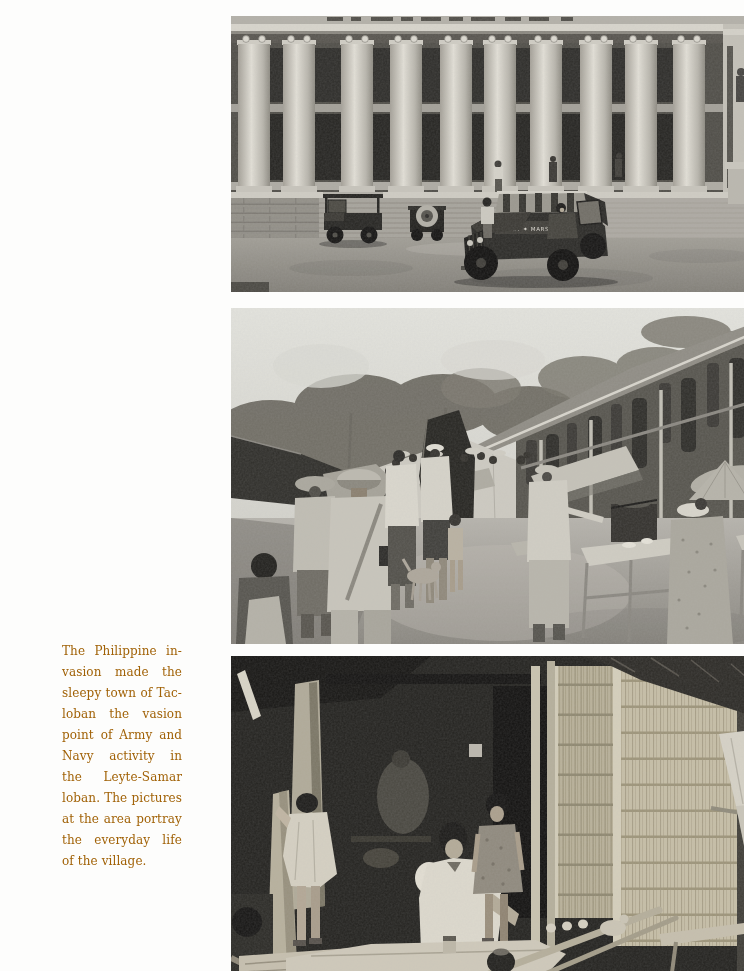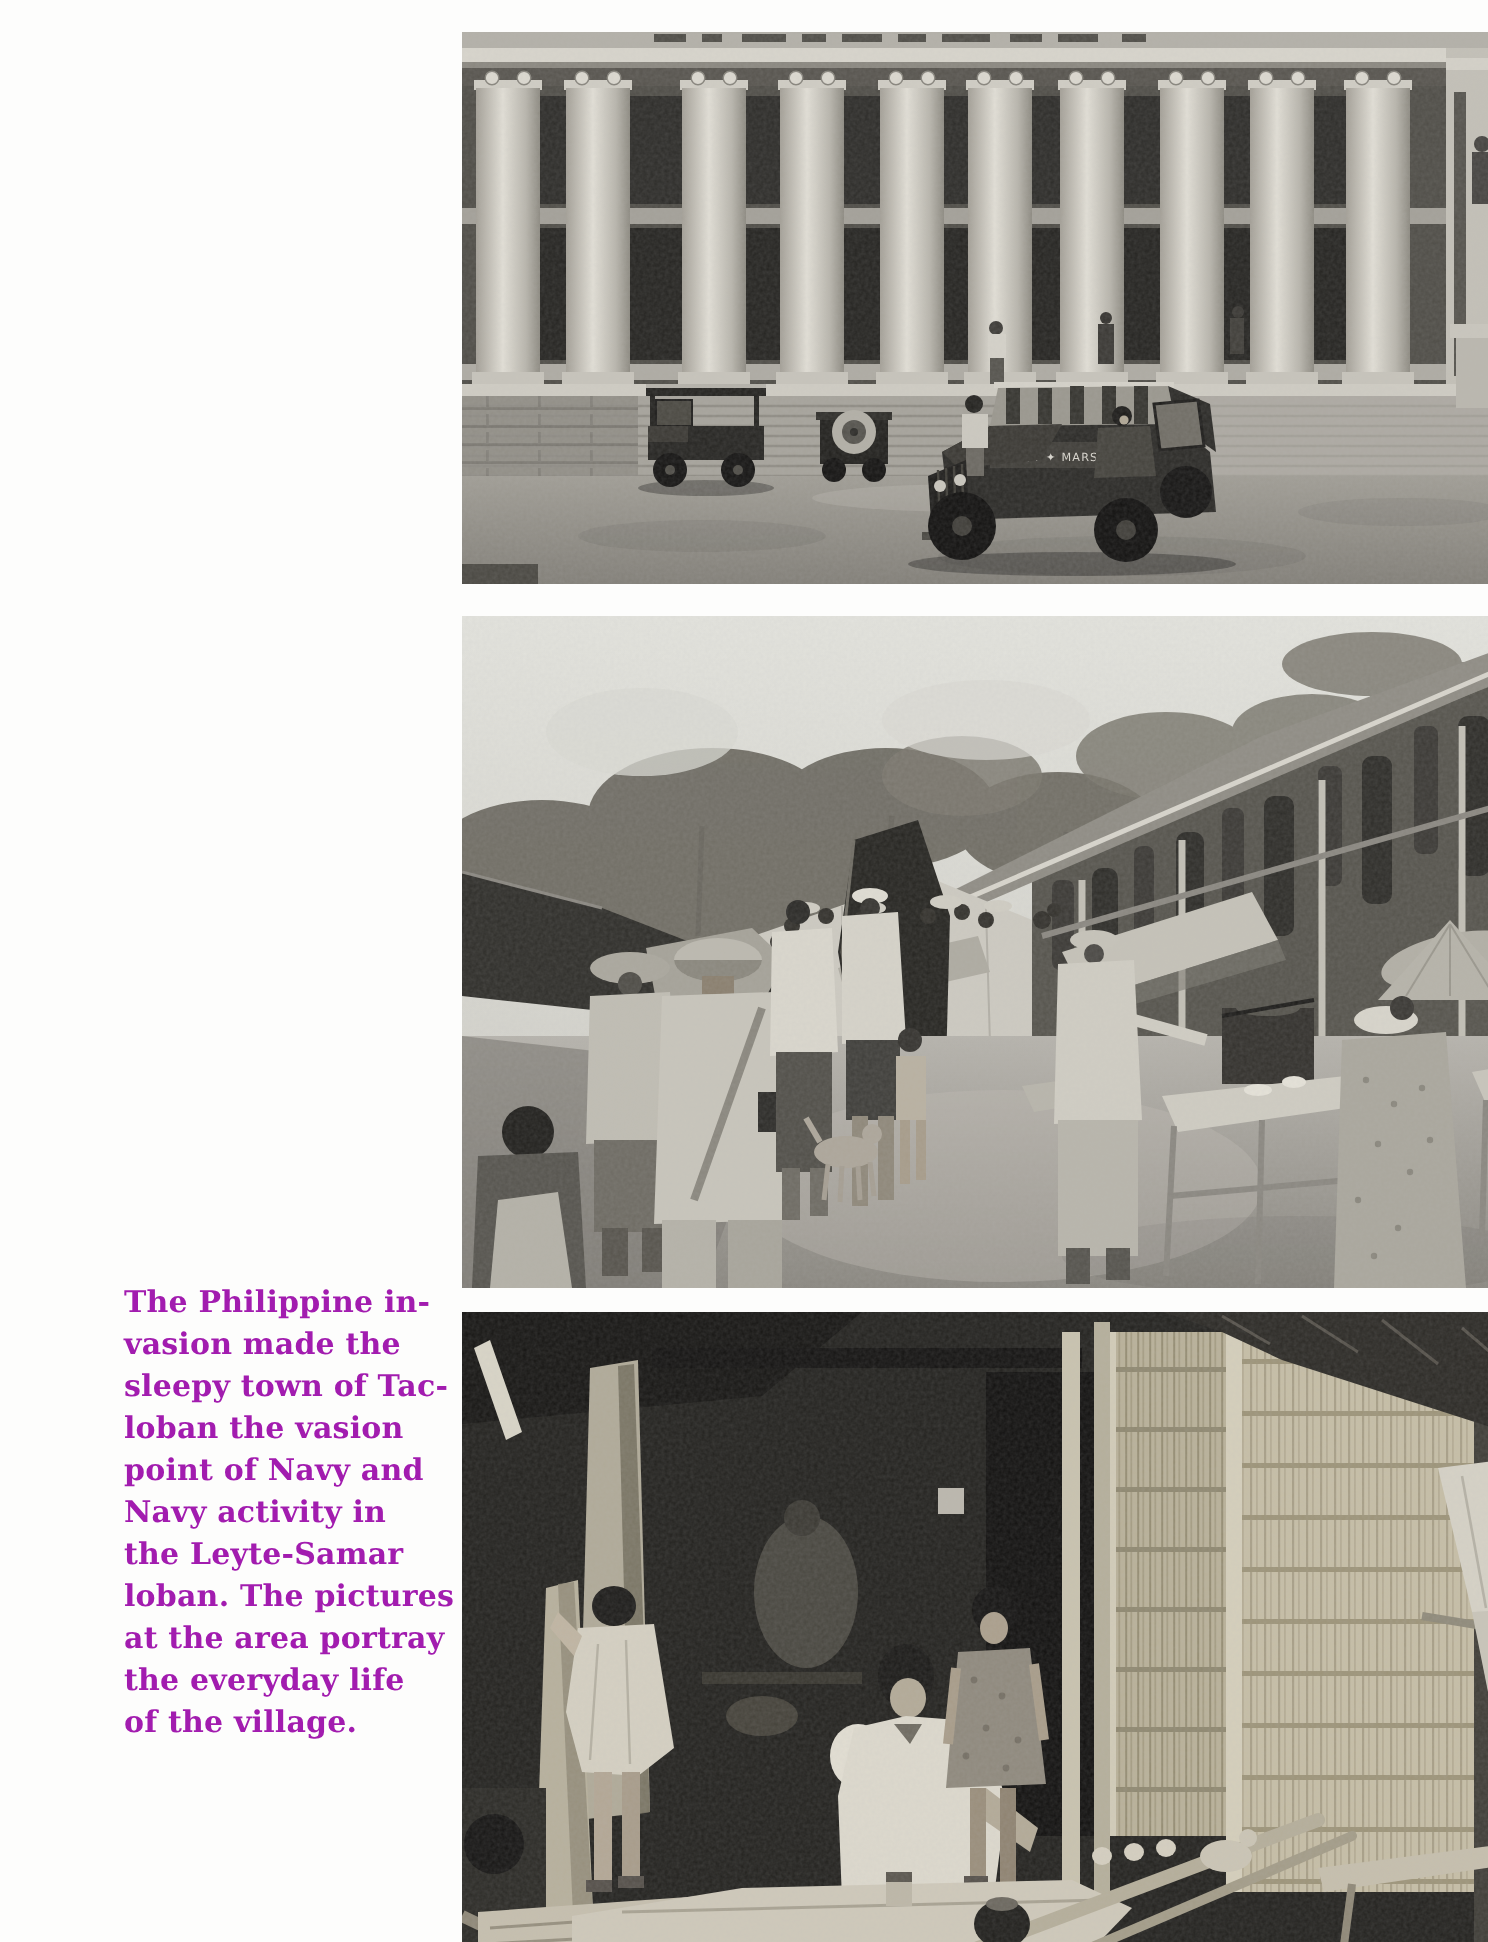--- a/index.html
+++ b/index.html
@@ -3,22 +3,22 @@
 <meta charset="utf-8">
 <style>
   html,body{margin:0;padding:0;background:#ffffff;}
   .page{position:relative;width:744px;height:971px;background:#fdfdfc;overflow:hidden;
         font-family:"DejaVu Serif","Liberation Serif",serif;}
   .photo{position:absolute;left:191px;overflow:hidden;background:#b5b2aa;}
   #photo1{top:0;width:553px;height:276px;}
   #photo2{top:292px;width:553px;height:336px;}
   #photo3{top:640px;width:553px;height:324px;}
   .photo svg{display:block;width:100%;height:100%;}
-  .caption{position:absolute;left:62px;top:641px;width:120px;color:#a21caf;
-           font-size:15px;line-height:21px;letter-spacing:.1px;font-weight:bold;}
+  .caption{position:absolute;left:62px;top:641px;width:120px;color:#a16207;
+           font-size:12px;line-height:21px;letter-spacing:.1px;}
   .cap-line{text-align:justify;text-align-last:justify;white-space:nowrap;}
   .cap-line.last{text-align-last:left;}
 </style>
 </head>
 <body>
 
 <svg width="0" height="0" style="position:absolute" aria-hidden="true">
   <defs>
     <linearGradient id="colGrad" x1="0" y1="0" x2="1" y2="0">
       <stop offset="0" stop-color="#a39f96"></stop>
@@ -587,21 +587,21 @@
 
       <rect width="553" height="324" filter="url(#grain)" opacity="0.3"></rect>
     </svg>
   </figure>
 
   <aside class="caption">
     <div class="cap-line">The Philippine in-</div>
     <div class="cap-line">vasion made the</div>
     <div class="cap-line">sleepy town of Tac-</div>
     <div class="cap-line">loban the vasion</div>
-    <div class="cap-line">point of Navy and</div>
+    <div class="cap-line">point of Army and</div>
     <div class="cap-line">Navy activity in</div>
     <div class="cap-line">the Leyte-Samar</div>
     <div class="cap-line">loban. The pictures</div>
     <div class="cap-line">at the area portray</div>
     <div class="cap-line">the everyday life</div>
     <div class="cap-line last">of the village.</div>
   </aside>
 
 </div>
 

